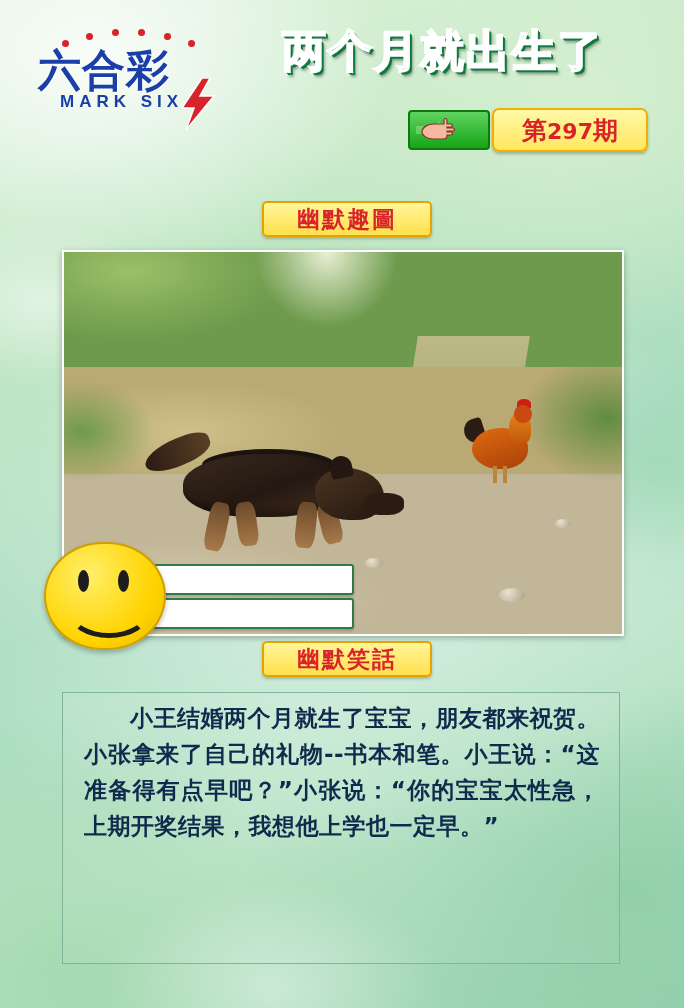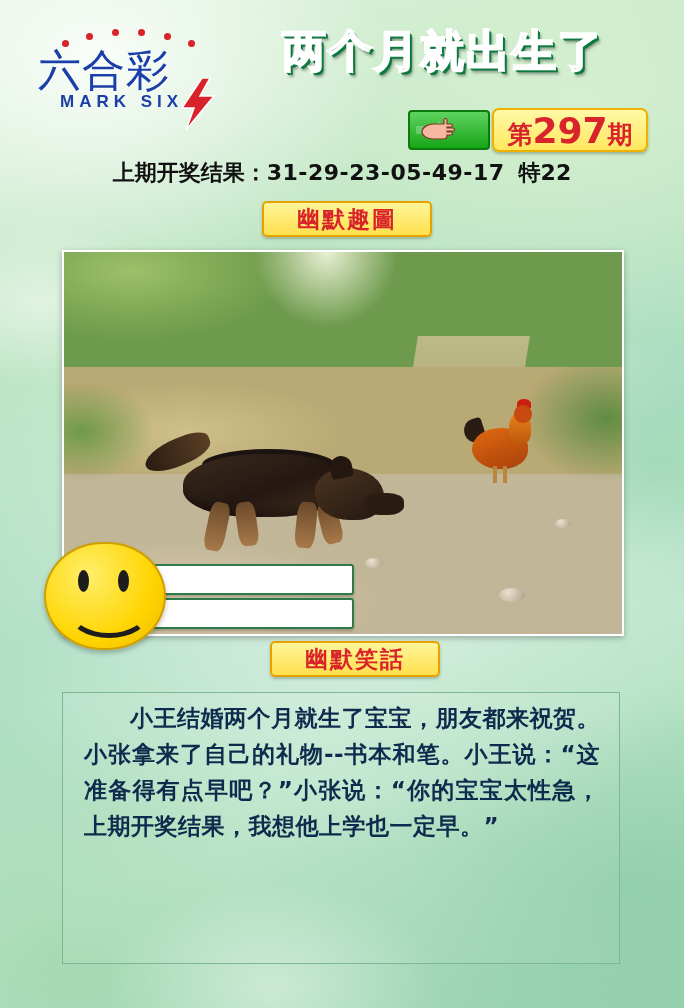--- a/index.html
+++ b/index.html
@@ -65,21 +65,21 @@
   .logo-dots i:nth-child(4) { left: 78px; top: 1px;  }
   .logo-dots i:nth-child(5) { left: 104px;top: 5px;  }
   .logo-dots i:nth-child(6) { left: 128px;top: 12px; }
 
   .logo-cn {
     position: absolute;
     left: 0;
     top: 14px;
     font-family: "DejaVu Sans", sans-serif;
     font-size: 43px;
-    font-weight: normal;
+    font-weight: bold;
     letter-spacing: 1px;
     color: #1a3fa8;
     text-shadow: 1px 1px 0 #ffffff;
     white-space: nowrap;
     text-align: center;
   }
   .logo-en {
     position: absolute;
     left: 22px;
     top: 64px;
@@ -137,21 +137,21 @@
     align-items: center;
     justify-content: center;
   }
   .issue-badge .issue-text {
     font-family: "DejaVu Sans", sans-serif;
     font-size: 25px;
     font-weight: bold;
     color: #d8232a;
     white-space: nowrap;
   }
-  .issue-text .num { font-size: 36px; }
+  .issue-text .num { font-size: 22px; }
 
   .hand-icon {
     position: absolute;
     left: 408px;
     top: 110px;
     width: 78px;
     height: 36px;
     background: linear-gradient(#5fd35f, #17a517);
     border: 2px solid #0c7a0c;
     border-radius: 4px;
@@ -189,21 +189,21 @@
   }
   .sec-head span {
     font-family: Liberation Sans, sans-serif;
     font-size: 23px;
     font-weight: bold;
     color: #d8232a;
     letter-spacing: 2px;
     white-space: nowrap;
   }
   #sec-pic { left: 262px; top: 201px; width: 166px; }
-  #sec-joke { left: 270px; top: 641px; width: 166px; }
+  #sec-joke { left: 262px; top: 641px; width: 166px; }
 
   
   .photo {
     position: absolute;
     left: 62px;
     top: 250px;
     width: 558px;
     height: 382px;
     border: 2px solid #ffffff;
     box-shadow: 0 2px 6px rgba(0,0,0,0.28);
@@ -458,23 +458,20 @@
       <path d="M12 20 c0 -5 6 -8 12 -8 h10 v-4 c0 -2 3 -2 3 0 v4 h4 c2 0 2 3 0 3 h-4 v1 h6 c2 0 2 3 0 3 h-6 v1 h4 c2 0 2 3 0 3 h-4 v1 c0 2 -2 3 -4 3 h-9 c-7 0 -12 -3 -12 -7 z" fill="#f6b8a0" stroke="#7a3b22" stroke-width="1.2"></path>
     </svg>
   </div>
 
   <div class="issue-badge">
     <div class="issue-text">
       <span>第</span><span class="num">297</span><span>期</span>
     </div>
   </div>
 
-  <div class="draw-result">
-    <span class="label">上期开奖结果：</span><span class="nums">31-29-23-05-49-17</span><span class="sp">特22</span>
-  </div>
 
   <div class="sec-head" id="sec-pic">
     <span>幽默趣圖</span>
   </div>
 
   <div class="photo">
     <div class="ph-sky"></div>
     <div class="ph-sky-bright"></div>
     <div class="ph-path"></div>
     <div class="ph-hay"></div>

